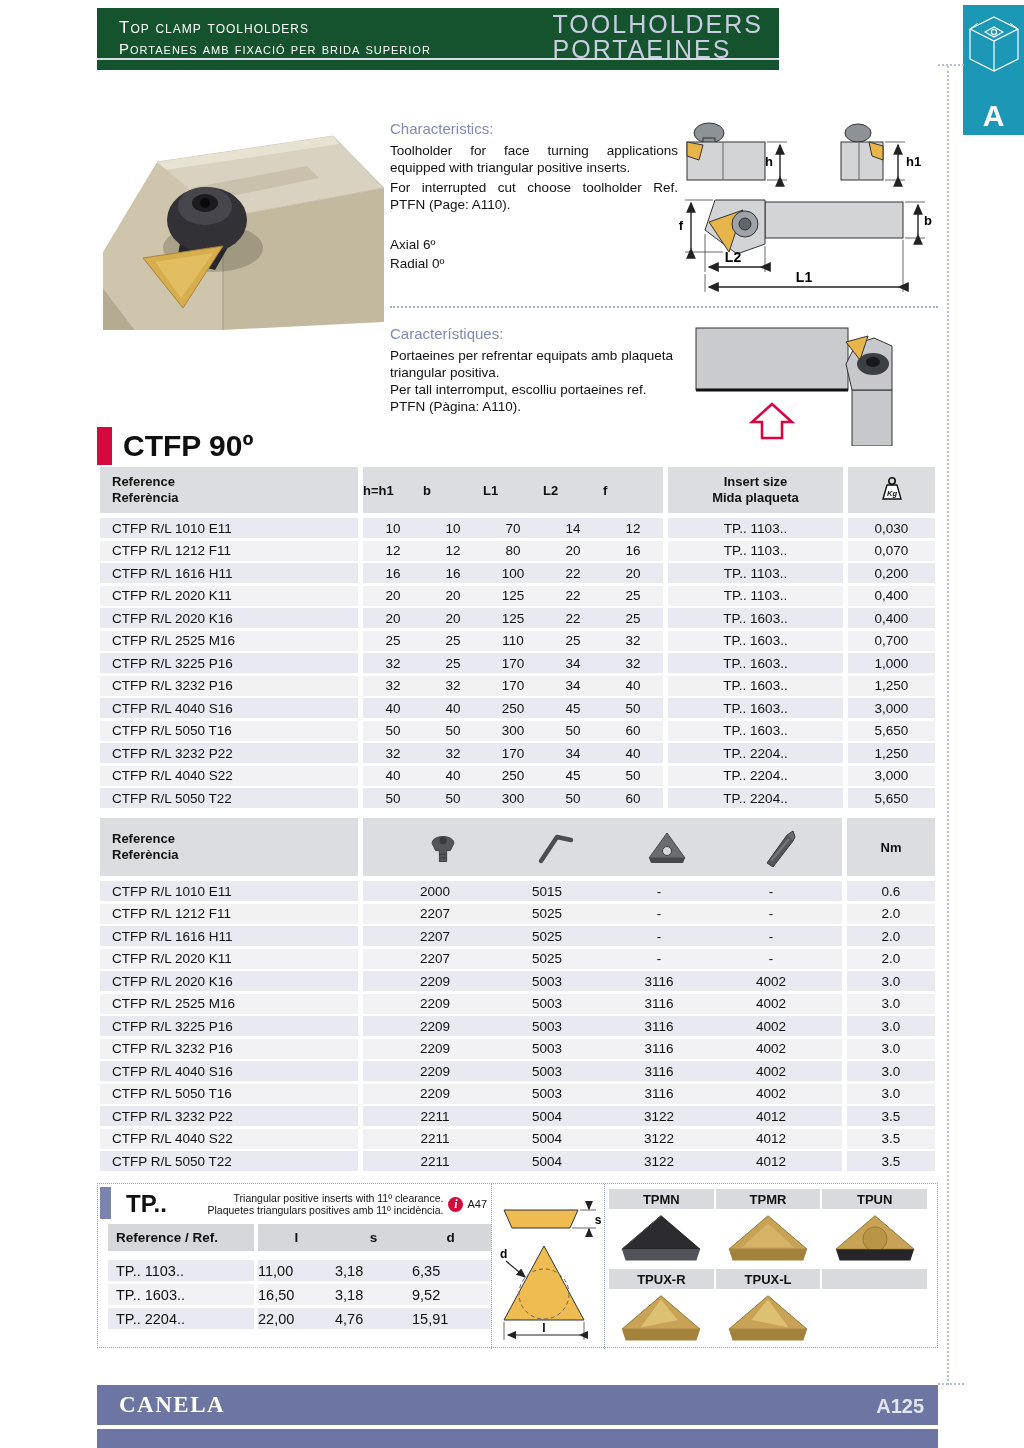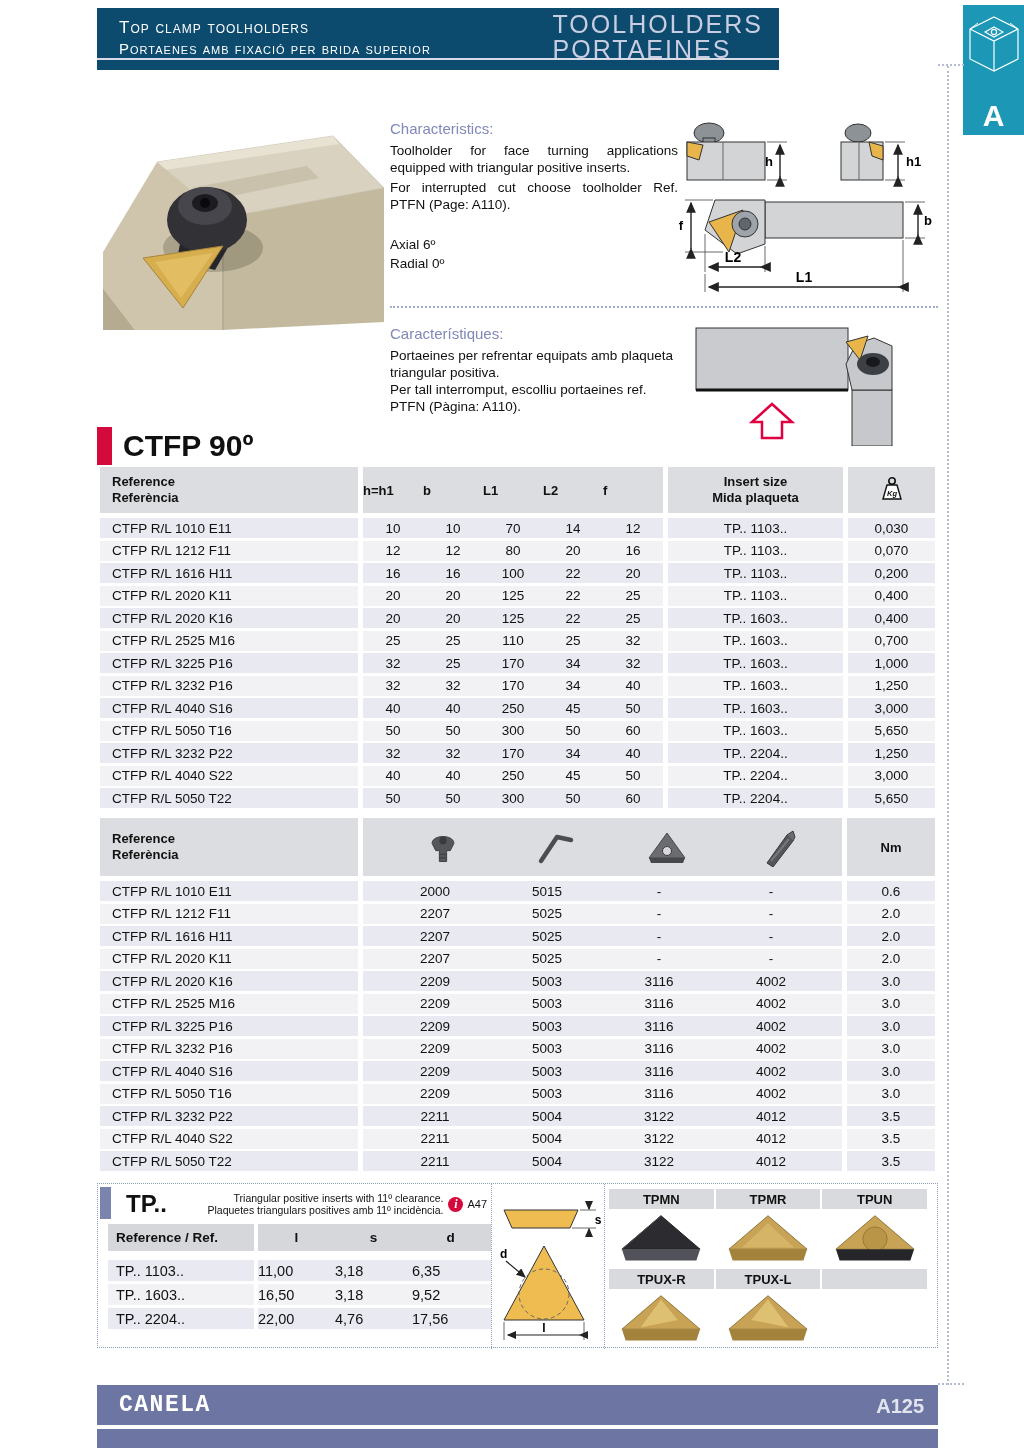--- a/index.html
+++ b/index.html
@@ -1,20 +1,20 @@
 <!DOCTYPE html>
 <html><head>
 <meta charset="utf-8">
 <style>
   html,body{margin:0;padding:0;background:#fff;}
   #page{position:relative;width:1024px;height:1448px;background:#fff;overflow:hidden;
         font-family:"Liberation Sans",sans-serif;color:#111;}
 
   
-  .top-banner{position:absolute;left:97px;top:8px;width:682px;height:62px;background:#0c4a6e;}
+  .top-banner{position:absolute;left:97px;top:8px;width:682px;height:62px;background:#14532d;}
   .banner-line{position:absolute;left:0;right:0;bottom:10px;height:2px;background:#d9dce8;}
   .banner-left{position:absolute;left:22px;top:9px;color:#fff;font-variant:small-caps;
                letter-spacing:1px;line-height:21px;}
   .banner-left .l1{font-size:17px;}
   .banner-left .l2{font-size:15px;}
   .banner-right{position:absolute;right:16px;top:4px;text-align:left;color:#c8cde1;
                 font-size:25px;line-height:25px;letter-spacing:2px;}
 
   
   .chapter-tab{position:absolute;left:963px;top:5px;width:61px;height:130px;background:#1d97b6;}
@@ -99,21 +99,21 @@
   .tp-c-lsd span{text-align:left;}
   .tp-mid{border-left:1px dotted #8d9cba;border-right:1px dotted #8d9cba;position:relative;}
   .tp-right{padding:5px 10px 0 4px;display:grid;grid-template-columns:repeat(3,1fr);
             grid-template-rows:20px 56px 20px 56px;column-gap:2px;row-gap:2px;}
   .ins-label{background:#d9dadd;display:flex;align-items:center;justify-content:center;
              font-size:13px;font-weight:bold;}
   .ins-photo{display:flex;align-items:center;justify-content:center;}
 
   
   .footer{position:absolute;left:97px;top:1385px;width:841px;height:40px;background:#6d76a2;}
-  .brand{position:absolute;left:22px;bottom:7px;color:#fff;font-family:Liberation Mono, monospace;
+  .brand{position:absolute;left:22px;bottom:7px;color:#fff;font-family:Liberation Serif, serif;
          font-weight:bold;font-size:23px;letter-spacing:1.5px;}
   .page-num{position:absolute;right:14px;bottom:7px;color:#e2e5f0;font-weight:bold;font-size:20px;}
   .footer-line{position:absolute;left:97px;top:1427px;width:841px;height:2px;background:#fff;}
   .footer-strip{position:absolute;left:97px;top:1429px;width:841px;height:19px;background:#6d76a2;}
 
   svg text{font-family:"Liberation Sans",sans-serif;}
 </style>
 </head>
 <body>
 
@@ -753,21 +753,21 @@
               <span>9,52</span>
             </div>
           </div>
 
           <div class="tp-row tp-grid">
             <div class="seg tp-c-ref">TP.. 2204..</div>
             <div class="sp"></div>
             <div class="seg tp-c-lsd">
               <span>22,00</span>
               <span>4,76</span>
-              <span>17,56</span>
+              <span>15,91</span>
             </div>
           </div>
         </div>
     </div>
 
     <div class="tp-mid">
       <svg width="114" height="161" viewBox="0 0 114 161">
         <defs>
           <marker id="ah2" markerWidth="9" markerHeight="8" refX="7" refY="3.5" orient="auto">
             <path d="M0,0 L8,3.5 L0,7 Z" fill="#222"></path>

